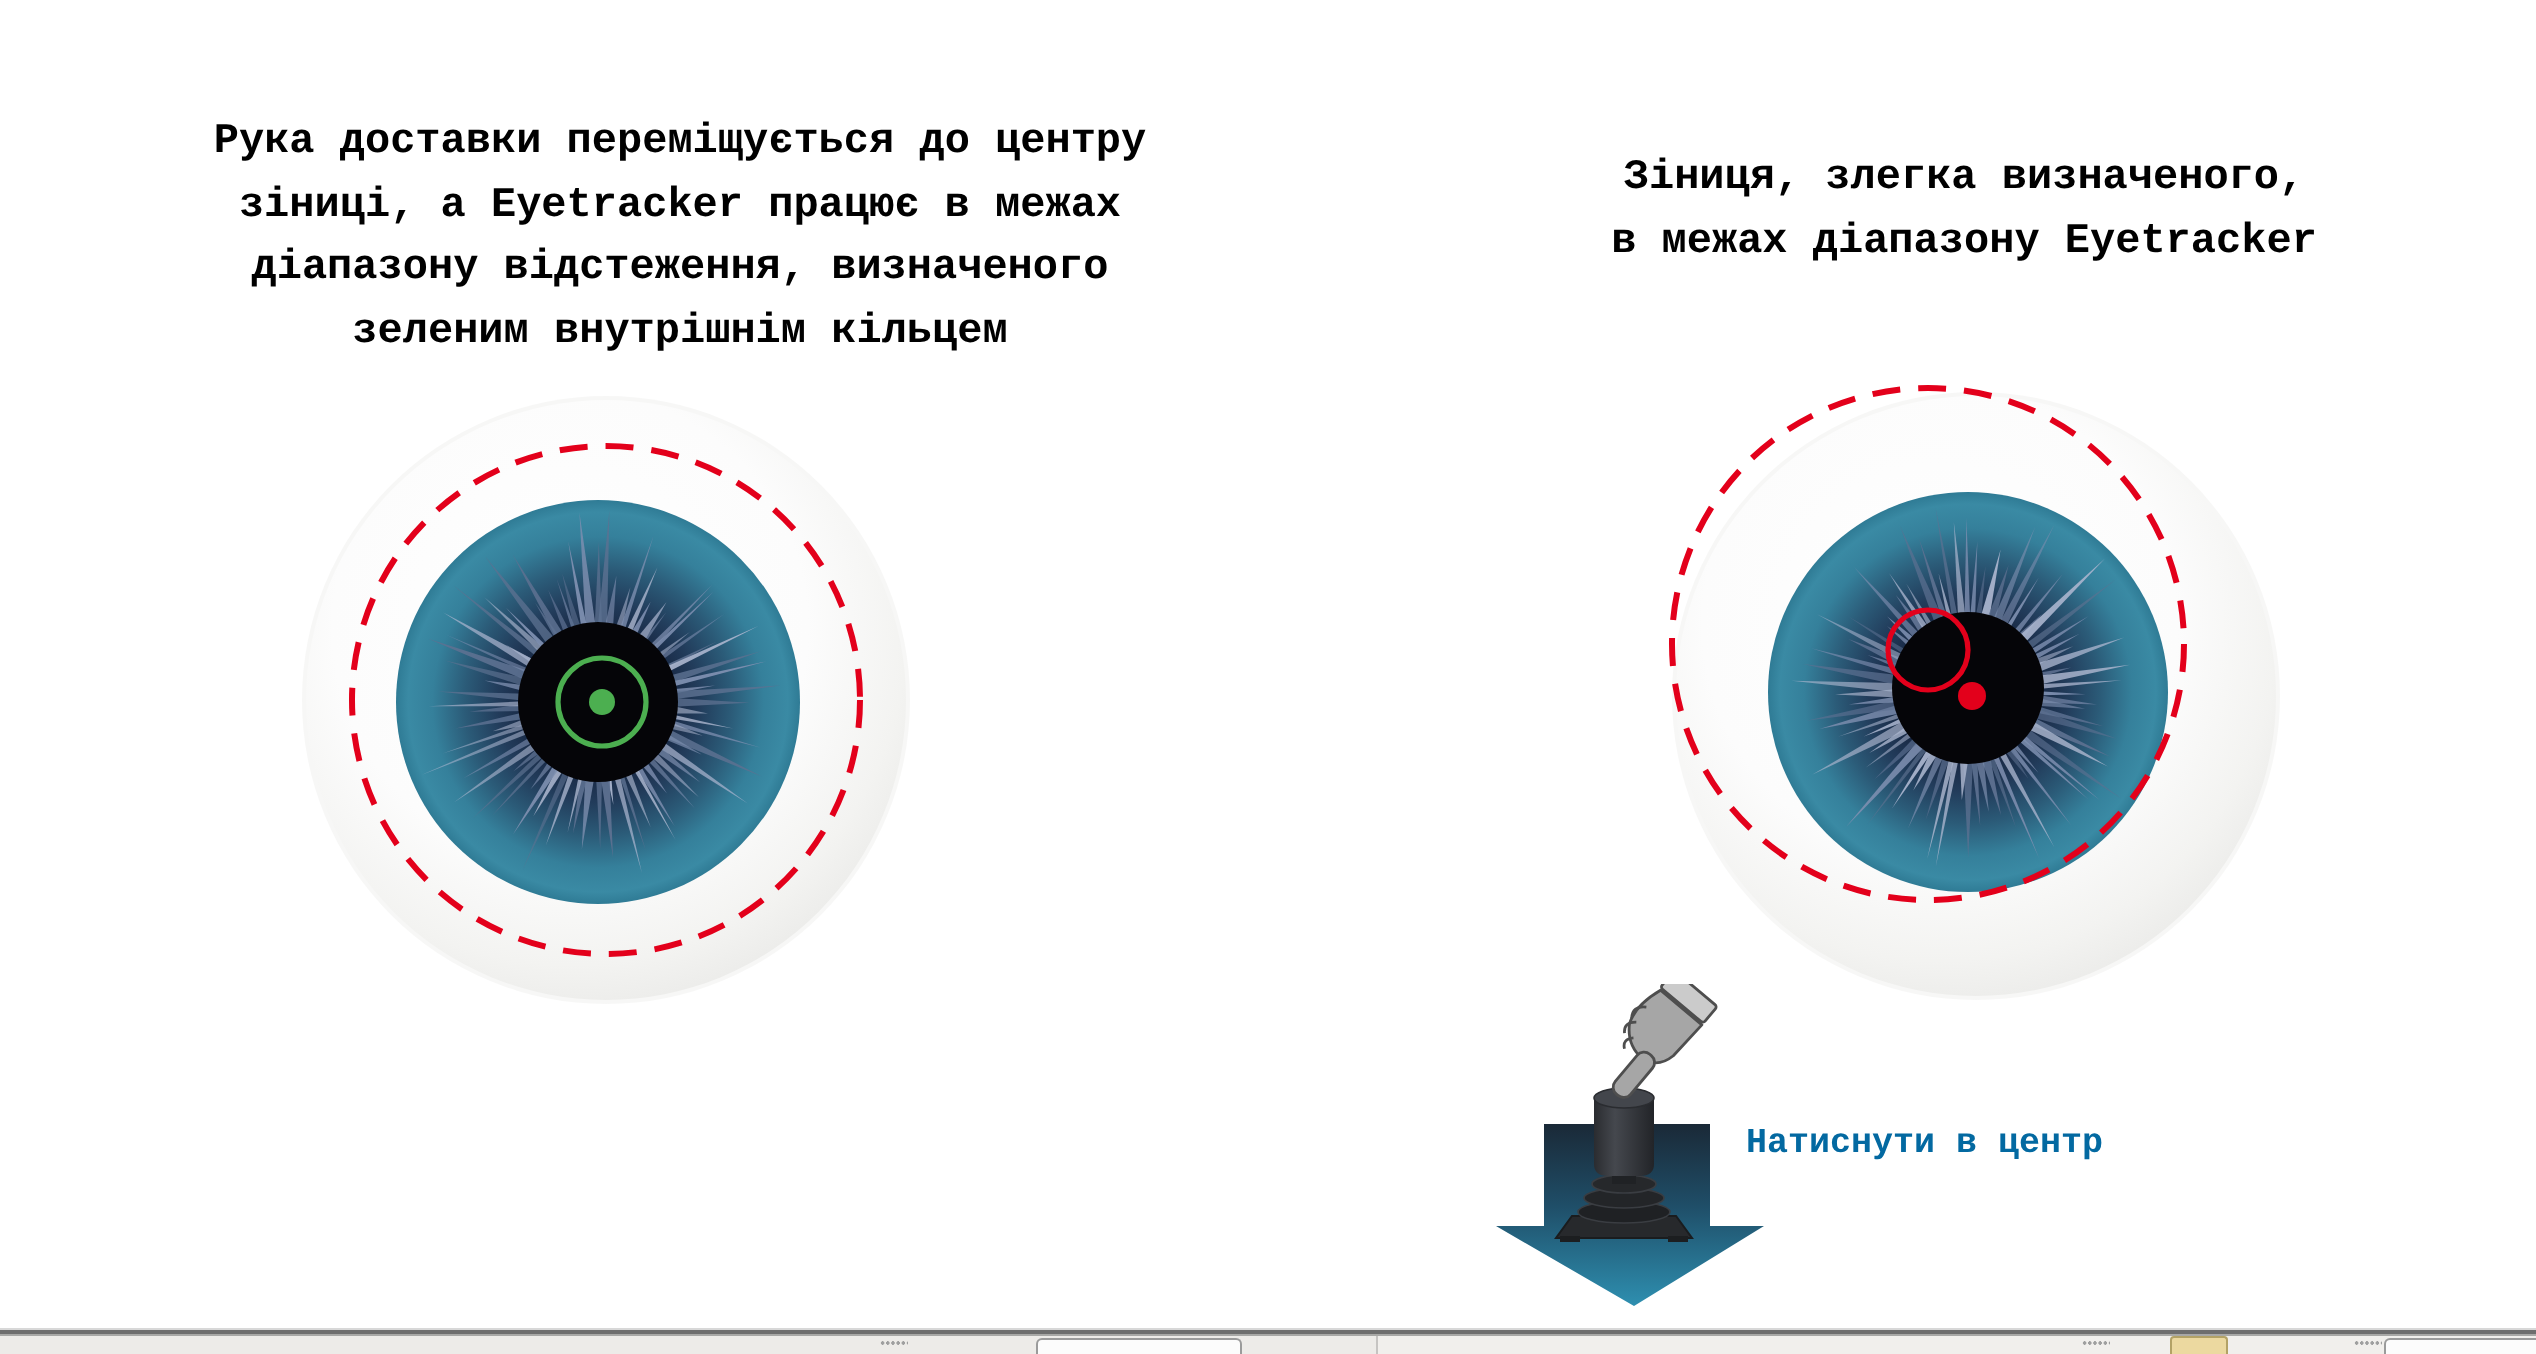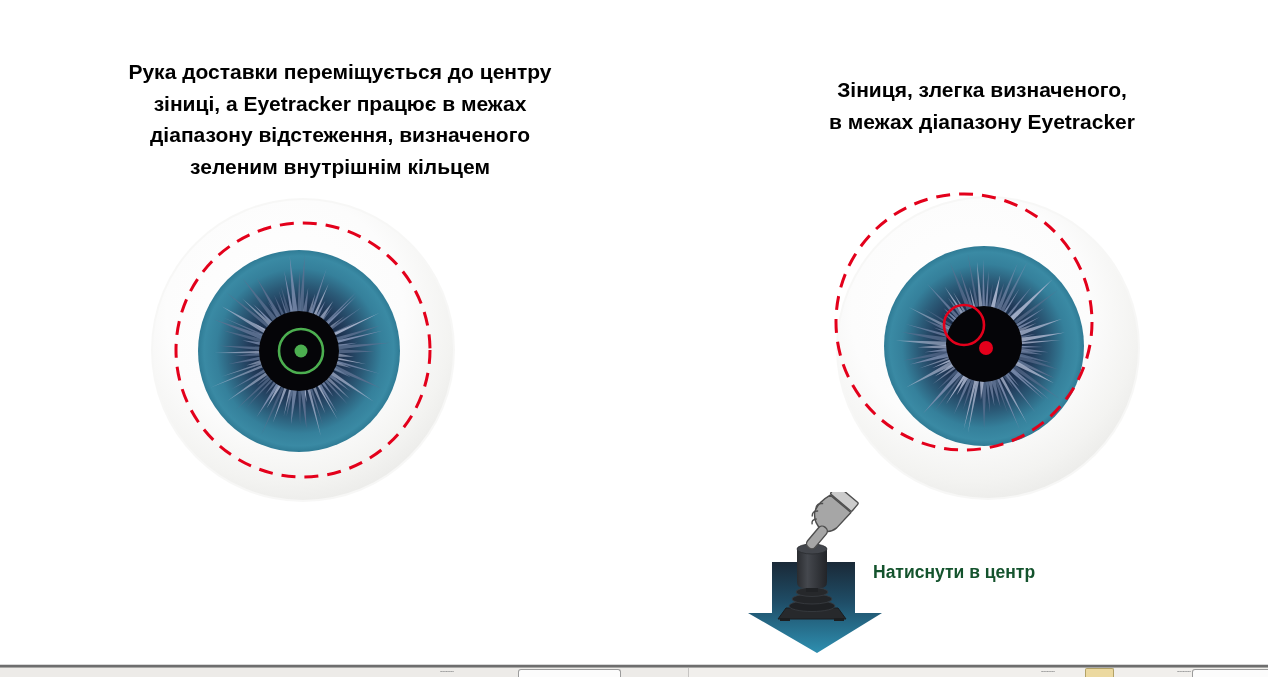--- a/index.html
+++ b/index.html
@@ -1,28 +1,28 @@
 <!DOCTYPE html>
 <html style="--red: #e3001b; --green: #4caf50;"><head>
 <meta charset="utf-8">
 <style>
   html,body{margin:0;padding:0;background:#fff;}
   .stage{
     position:relative;width:1268px;height:677px;background:#ffffff;
-    overflow:hidden;font-family:Liberation Sans, sans-serif;color:#000;
+    overflow:hidden;font-family:Liberation Mono, monospace;color:#000;
   }
   .caption{
     position:absolute;white-space:pre-line;text-align:center;
     font-weight:bold;font-size:21px;line-height:31.5px;color:#000;
   }
   .caption.left{left:70px;top:56px;width:540px;}
   .caption.right{left:782px;top:74px;width:400px;}
   .action-label{
     position:absolute;left:873px;top:562px;width:230px;
-    font-weight:bold;font-size:17.5px;line-height:20px;color:#14532d;text-align:left;
+    font-weight:bold;font-size:17.5px;line-height:20px;color:#0369a1;text-align:left;
   }
   svg{position:absolute;display:block;}
   #eye-left{left:143px;top:190px;}
   #eye-right{left:828px;top:188px;}
   #joystick{left:740px;top:492px;}
 
   .range-ring{fill:none;stroke:var(--red,#e3001b);stroke-width:3;stroke-dasharray:14 9;}
   .inner-ring{fill:none;stroke:var(--green,#4caf50);stroke-width:2.6;}
   .inner-dot{fill:var(--green,#4caf50);}
   .marker-ring{fill:none;stroke:var(--red,#e3001b);stroke-width:2.6;}

